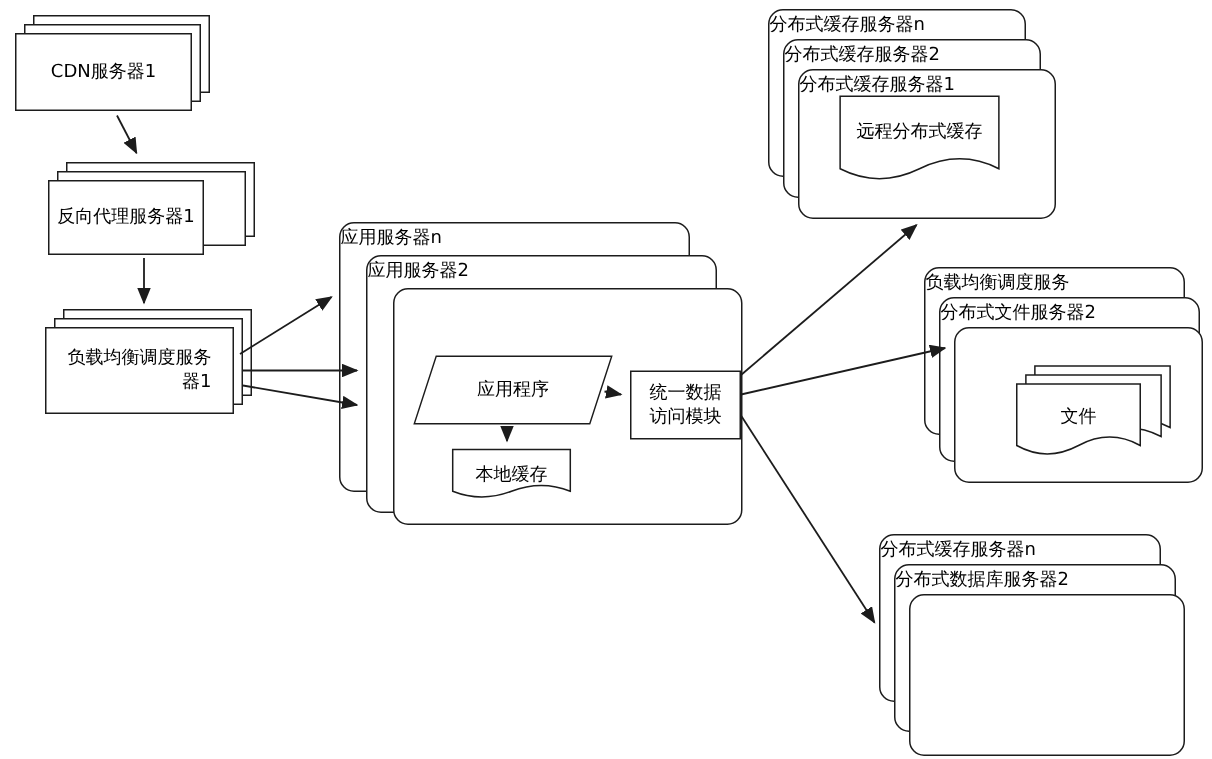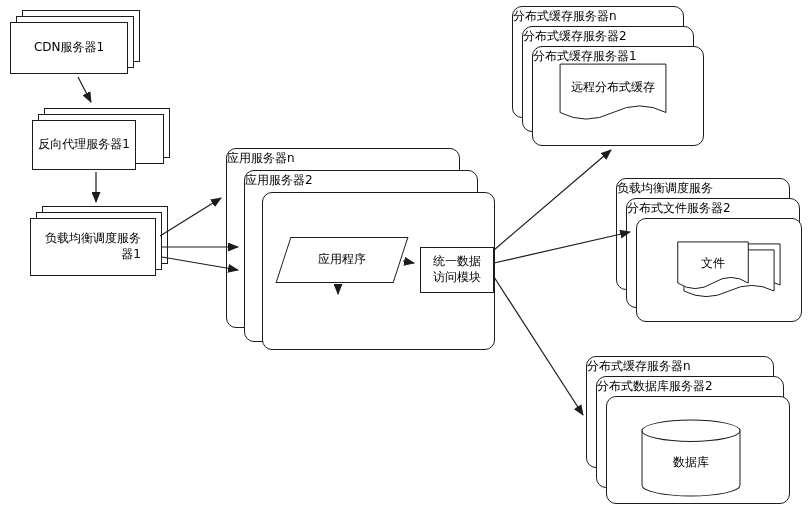--- a/index.html
+++ b/index.html
@@ -61,20 +61,26 @@
     </div>
     <div class="rrect" style="left:244px;top:170px;width:234px;height:172px">
       <div class="layer-lbl">应用服务器2</div>
     </div>
     <div class="rrect" style="left:262px;top:192px;width:233px;height:158px">
 
       <div class="para" style="left:20px;top:44px;width:118px;height:46px">
         <span>应用程序</span>
       </div>
 
+      <div class="doc" style="left:38px;top:106px;width:80px;height:38px">
+        <svg viewBox="0 0 100 60" preserveAspectRatio="none">
+          <path d="M1,1 L99,1 L99,45 Q75,33 50,45 Q25,57 1,45 Z"></path>
+        </svg>
+        <div class="doc-lbl">本地缓存</div>
+      </div>
 
       <div class="rect center" style="left:157px;top:54px;width:74px;height:46px">
         <span class="prewrap">统一数据
 访问模块</span>
       </div>
     </div>
   </div>
 
   <div>
     <div class="rrect" style="left:512px;top:6px;width:172px;height:112px">
@@ -107,45 +113,38 @@
       <div class="doc" style="left:52px;top:24px;width:92px;height:56px">
         <svg viewBox="0 0 100 60" preserveAspectRatio="none">
           <path d="M1,1 L99,1 L99,45 Q75,33 50,45 Q25,57 1,45 Z"></path>
         </svg>
       </div>
       <div class="doc" style="left:46px;top:30px;width:92px;height:56px">
         <svg viewBox="0 0 100 60" preserveAspectRatio="none">
           <path d="M1,1 L99,1 L99,45 Q75,33 50,45 Q25,57 1,45 Z"></path>
         </svg>
       </div>
-      <div class="doc" style="left:40px;top:22px;width:72px;height:56px">
+      <div class="doc" style="left:40px;top:36px;width:84px;height:56px">
         <svg viewBox="0 0 100 60" preserveAspectRatio="none">
           <path d="M1,1 L99,1 L99,45 Q75,33 50,45 Q25,57 1,45 Z"></path>
         </svg>
         <div class="doc-lbl">文件</div>
       </div>
     </div>
   </div>
 
   <div>
     <div class="rrect" style="left:586px;top:356px;width:188px;height:112px">
       <div class="layer-lbl">分布式缓存服务器n</div>
     </div>
     <div class="rrect" style="left:596px;top:376px;width:188px;height:112px">
       <div class="layer-lbl">分布式数据库服务器2</div>
     </div>
     <div class="rrect" style="left:606px;top:396px;width:184px;height:108px">
 
-      <div class="cyl" style="left:34px;top:22px;width:100px;height:78px">
-        <svg viewBox="0 0 100 80" preserveAspectRatio="none">
-          <path d="M1,12 A49,11 0 0 1 99,12 L99,68 A49,11 0 0 1 1,68 Z"></path>
-          <path d="M1,12 A49,11 0 0 0 99,12" fill="none"></path>
-        </svg>
-        <div class="cyl-lbl">数据库</div>
-      </div>
     </div>
   </div>
 
   <svg class="edges" width="808" height="506" viewBox="0 0 808 506">
     <defs>
       <marker id="ah" markerWidth="11" markerHeight="9" refX="10" refY="4.5" orient="auto" markerUnits="userSpaceOnUse">
         <path d="M0,0 L11,4.5 L0,9 Z" fill="#1c1c1c"></path>
       </marker>
     </defs>
     <line x1="78" y1="77" x2="91" y2="102" marker-end="url(#ah)"></line>

